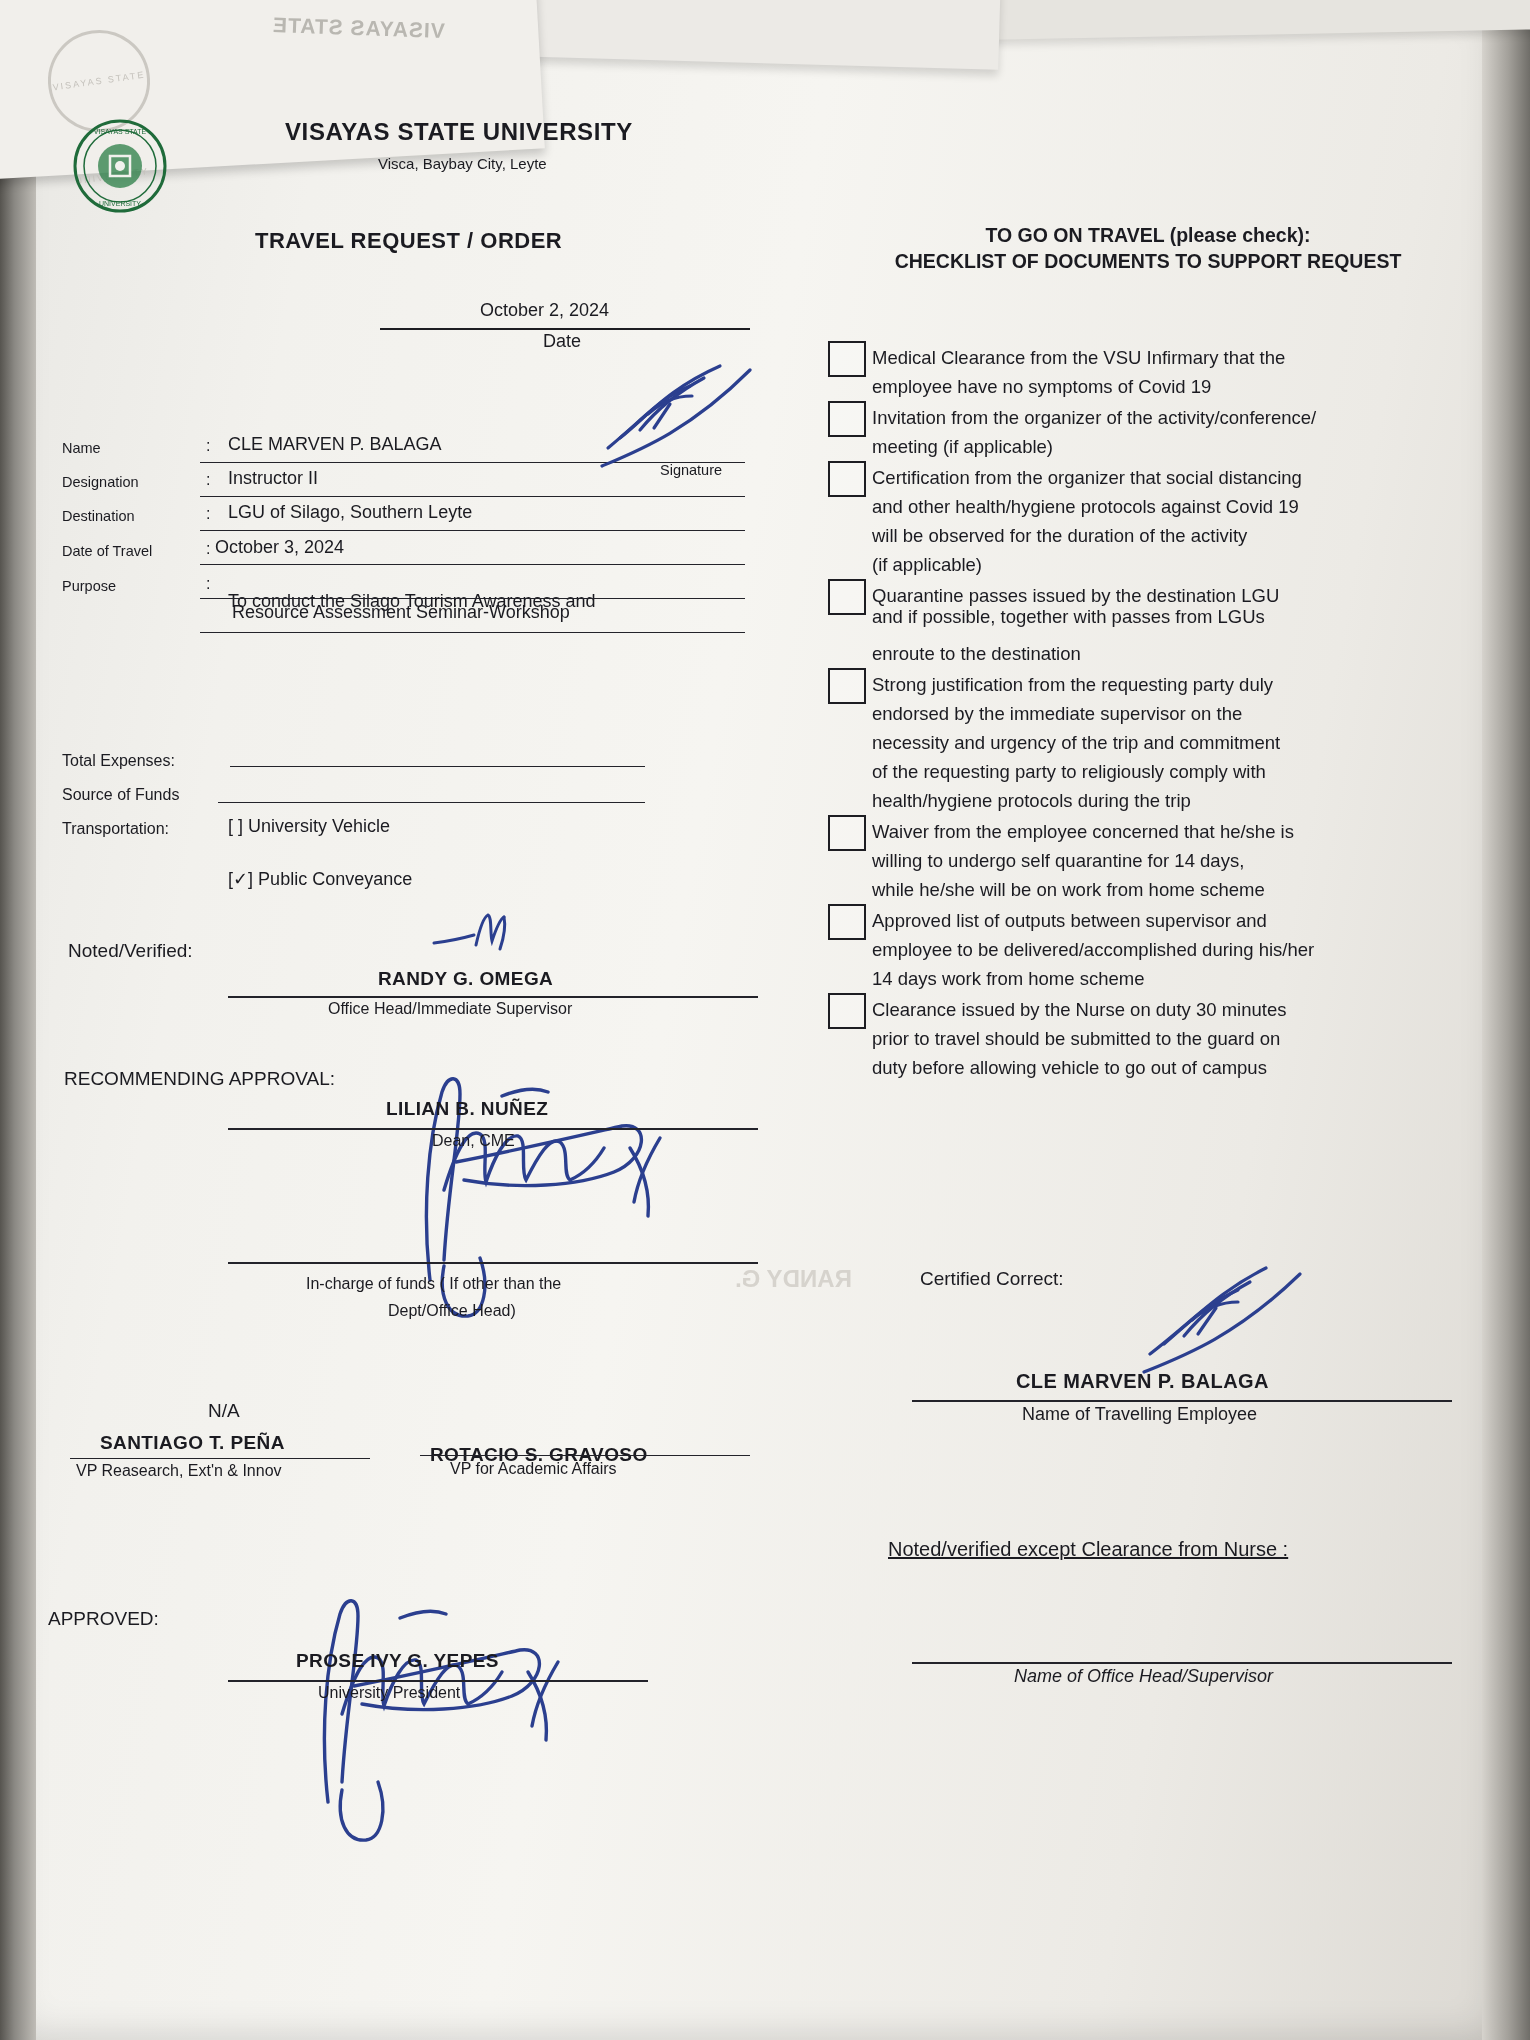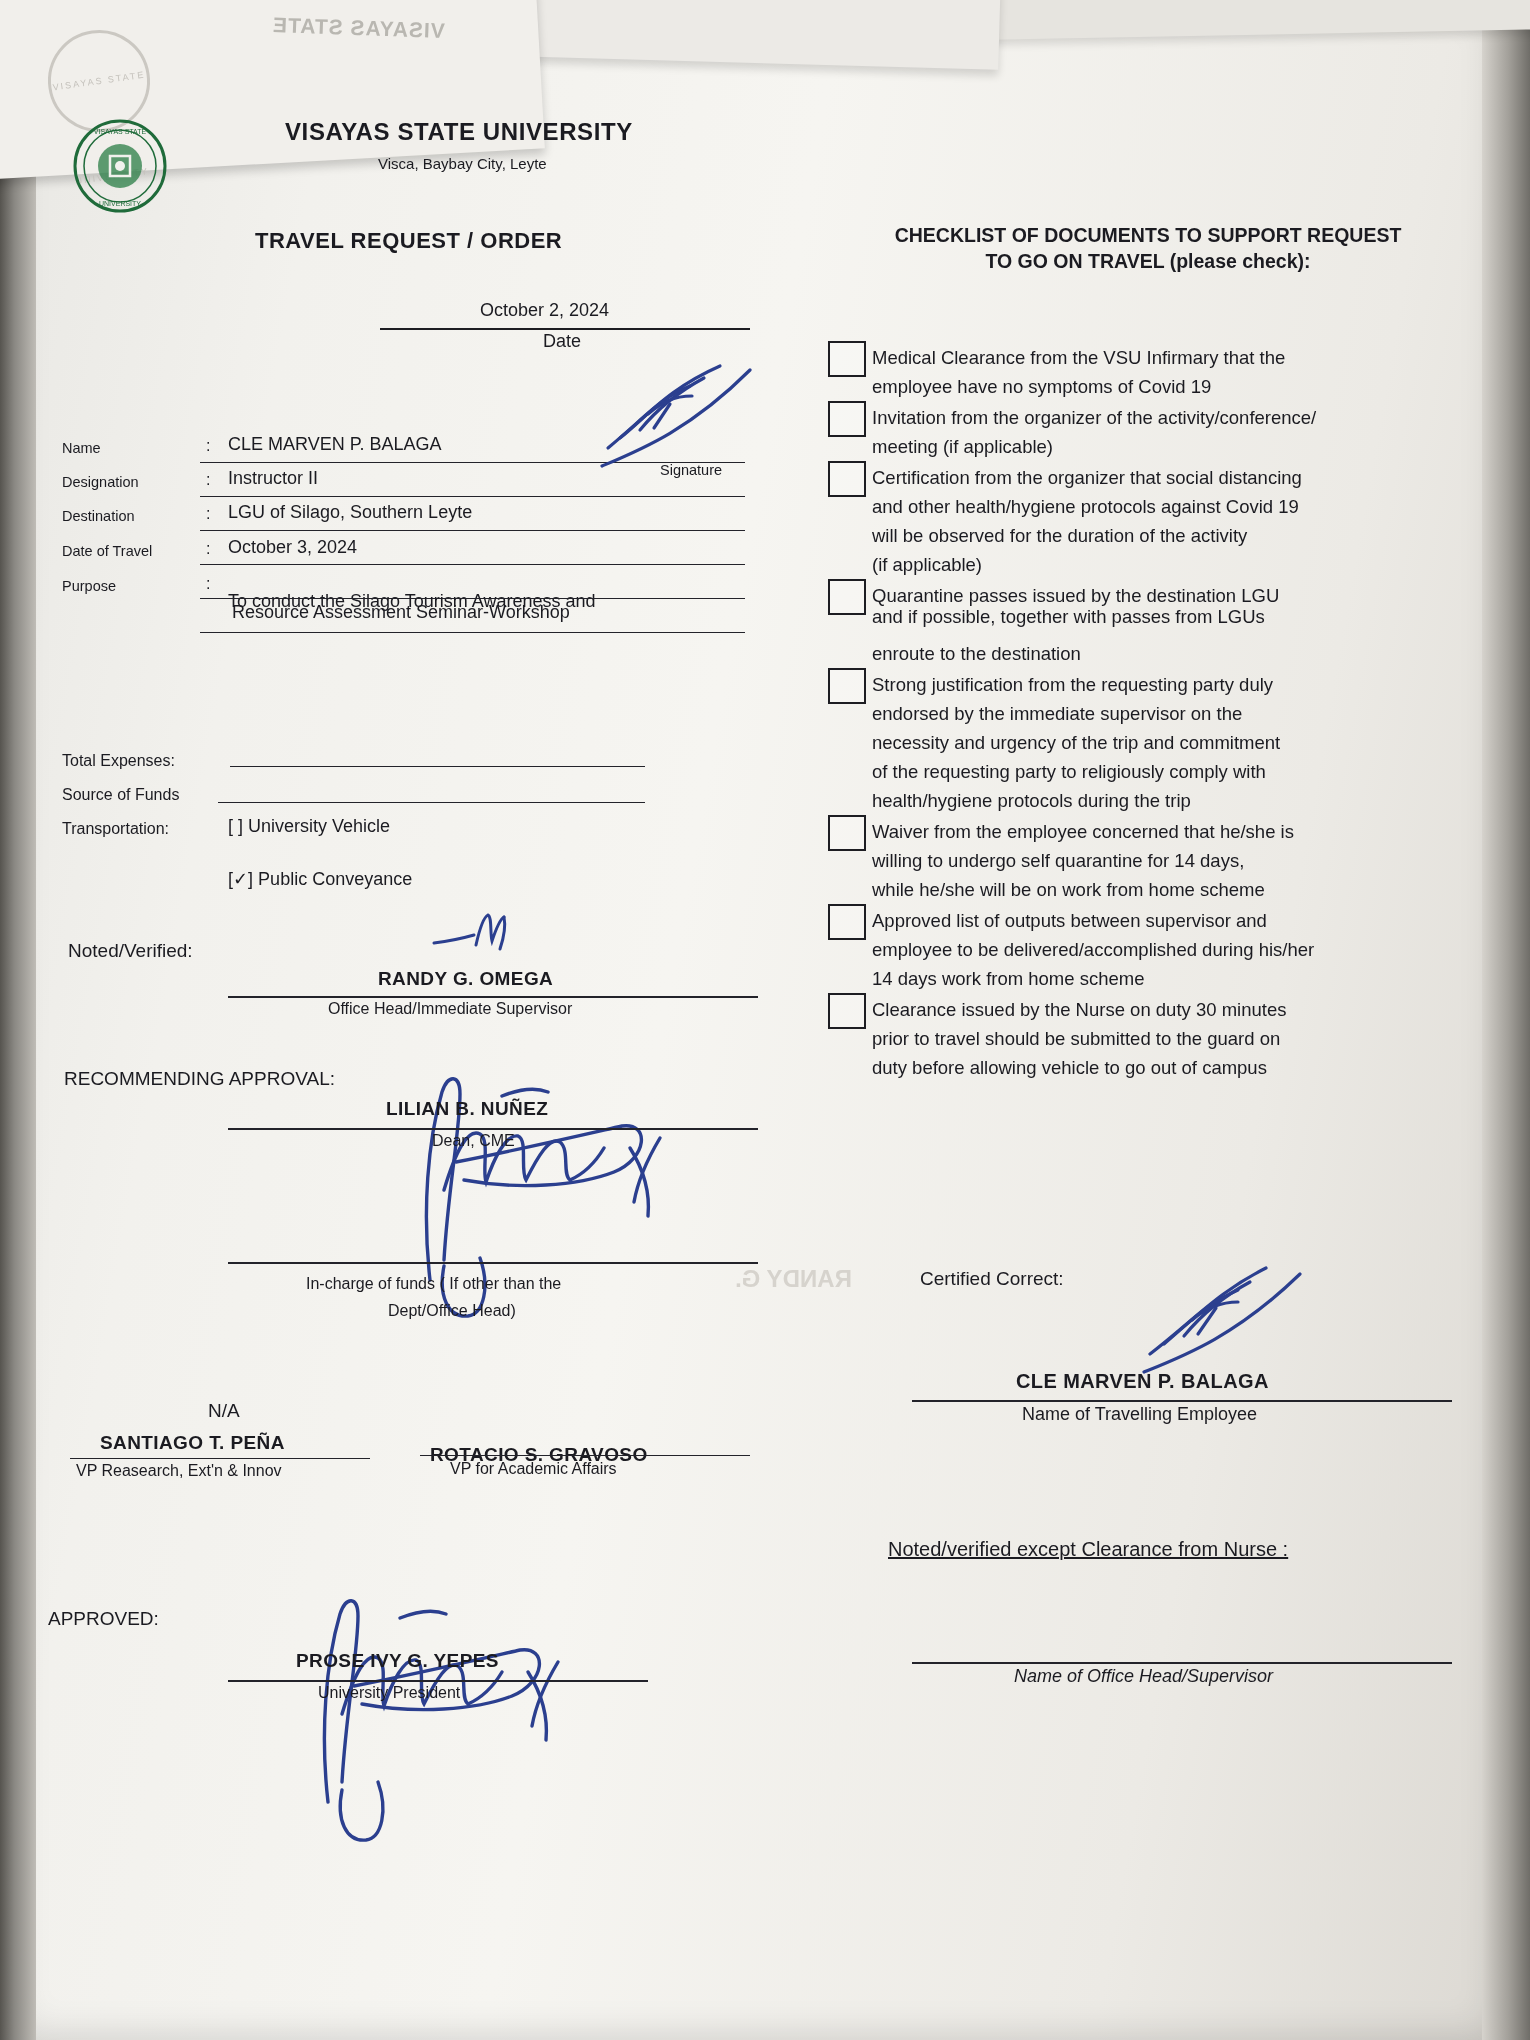--- a/index.html
+++ b/index.html
@@ -237,22 +237,22 @@
       <text x="48" y="16" font-size="7" fill="#1f6b3a" text-anchor="middle" font-family="Liberation Sans, sans-serif">VISAYAS STATE</text>
       <text x="48" y="88" font-size="7" fill="#1f6b3a" text-anchor="middle" font-family="Liberation Sans, sans-serif">UNIVERSITY</text>
     </svg>
   </div>
 
   <div class="univ-name">VISAYAS STATE UNIVERSITY</div>
   <div class="univ-addr">Visca, Baybay City, Leyte</div>
 
   <div class="title-left">TRAVEL REQUEST / ORDER</div>
   <div class="title-right">
+    <div>TO GO ON TRAVEL (please check):</div>
     <div>CHECKLIST OF DOCUMENTS TO SUPPORT REQUEST</div>
-    <div>TO GO ON TRAVEL (please check):</div>
   </div>
 
   <div class="date-val">October 2, 2024</div>
   <div class="date-rule"></div>
   <div class="date-lbl">Date</div>
 
   <div class="f-lbl" style="left:62px; top:440px;">Name</div>
   <div class="f-colon" style="left:206px; top:437px;">:</div>
   <div class="f-val" style="left:228px; top:434px;">CLE MARVEN P. BALAGA</div>
   <div class="f-rule" style="left:200px; top:462px; width:545px;"></div>
@@ -262,21 +262,21 @@
   <div class="f-val" style="left:228px; top:468px;">Instructor II</div>
   <div class="f-rule" style="left:200px; top:496px; width:545px;"></div>
 
   <div class="f-lbl" style="left:62px; top:508px;">Destination</div>
   <div class="f-colon" style="left:206px; top:505px;">:</div>
   <div class="f-val" style="left:228px; top:502px;">LGU of Silago, Southern Leyte</div>
   <div class="f-rule" style="left:200px; top:530px; width:545px;"></div>
 
   <div class="f-lbl" style="left:62px; top:543px;">Date of Travel</div>
   <div class="f-colon" style="left:206px; top:540px;">:</div>
-  <div class="f-val" style="left:228px; top:537px;text-align:center;">October 3, 2024</div>
+  <div class="f-val" style="left:215px; top:537px;text-align:center;">October 3, 2024</div>
   <div class="f-rule" style="left:200px; top:564px; width:545px;"></div>
 
   <div class="f-lbl" style="left:62px; top:578px;">Purpose</div>
   <div class="f-colon" style="left:206px; top:575px;">:</div>
   <div class="f-val" style="left:228px; top:563px; top:566px;margin-top:25px;">To conduct the Silago Tourism Awareness and</div>
   <div class="f-rule" style="left:200px; top:598px; width:545px;"></div>
   <div class="f-val" style="left:232px; top:602px;">Resource Assessment Seminar-Workshop</div>
   <div class="f-rule" style="left:200px; top:632px; width:545px;"></div>
 
   <div class="sig-lbl">Signature</div>

